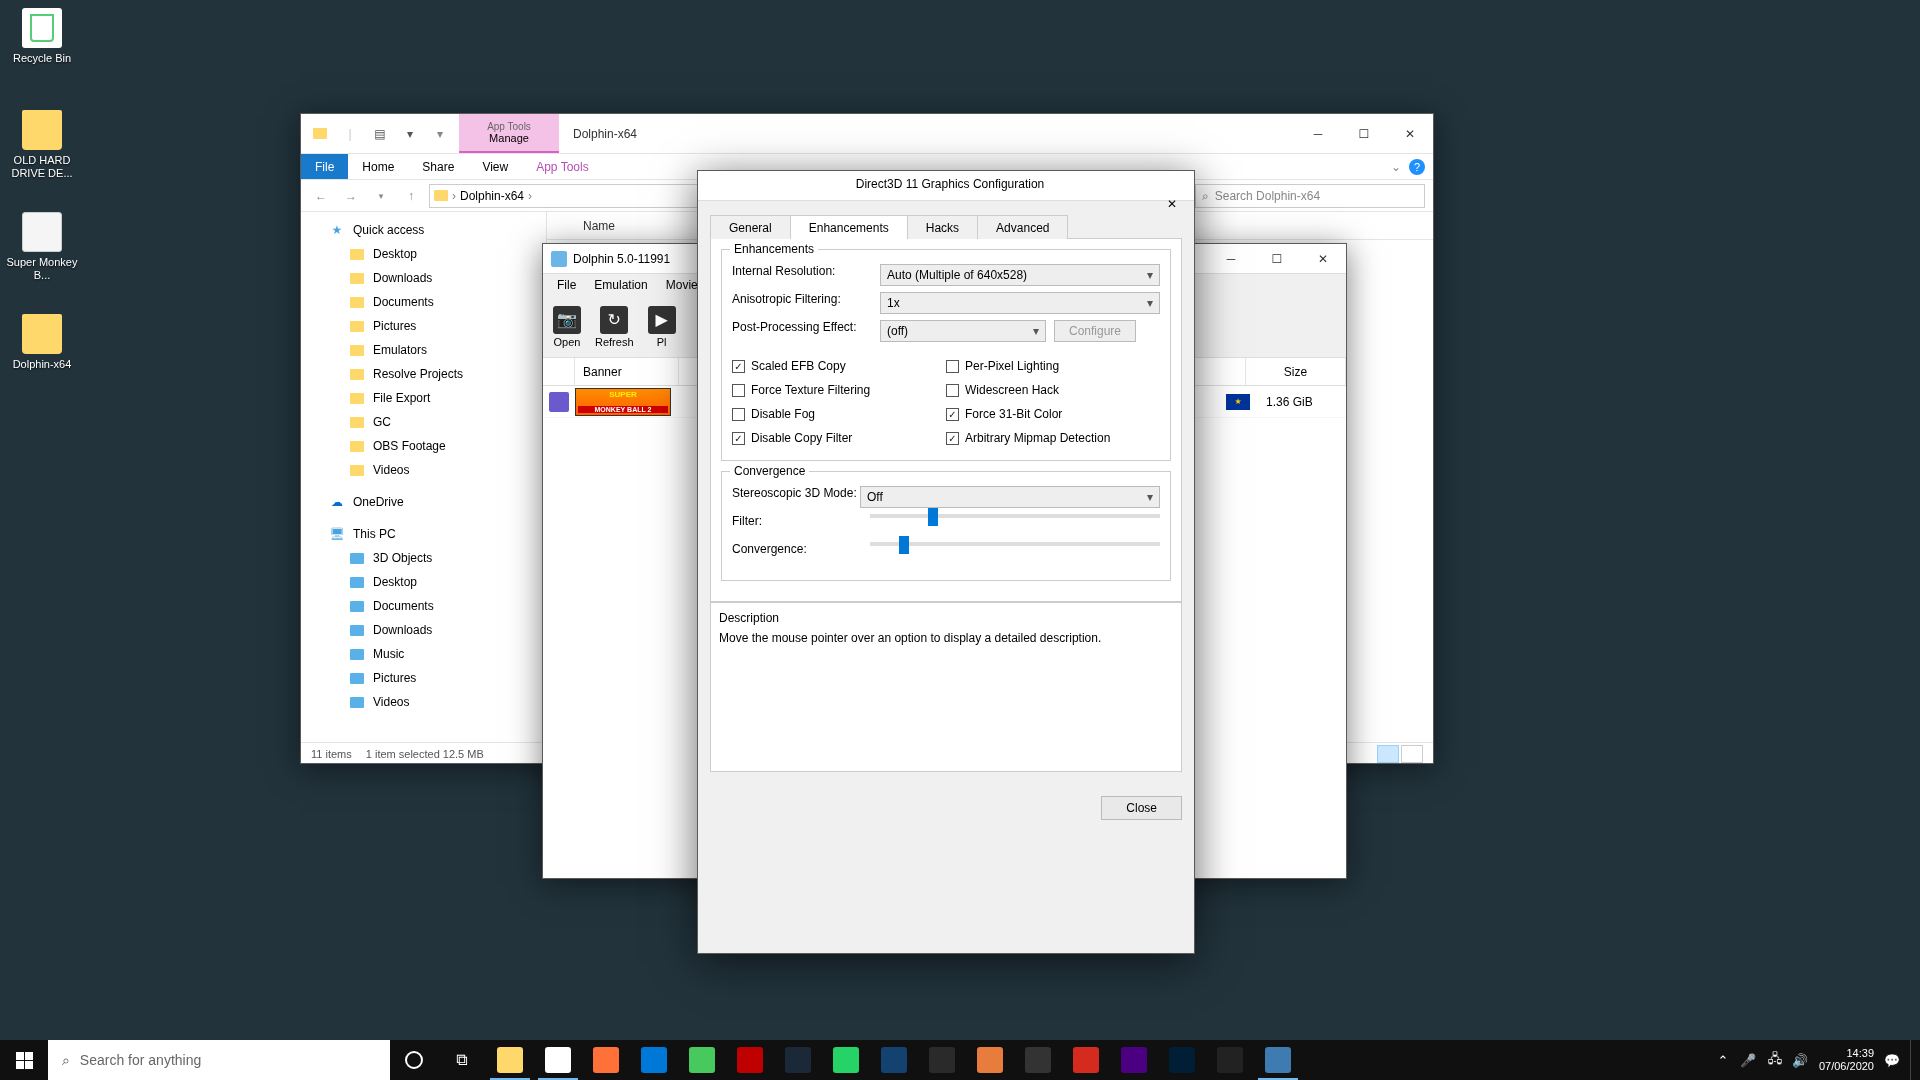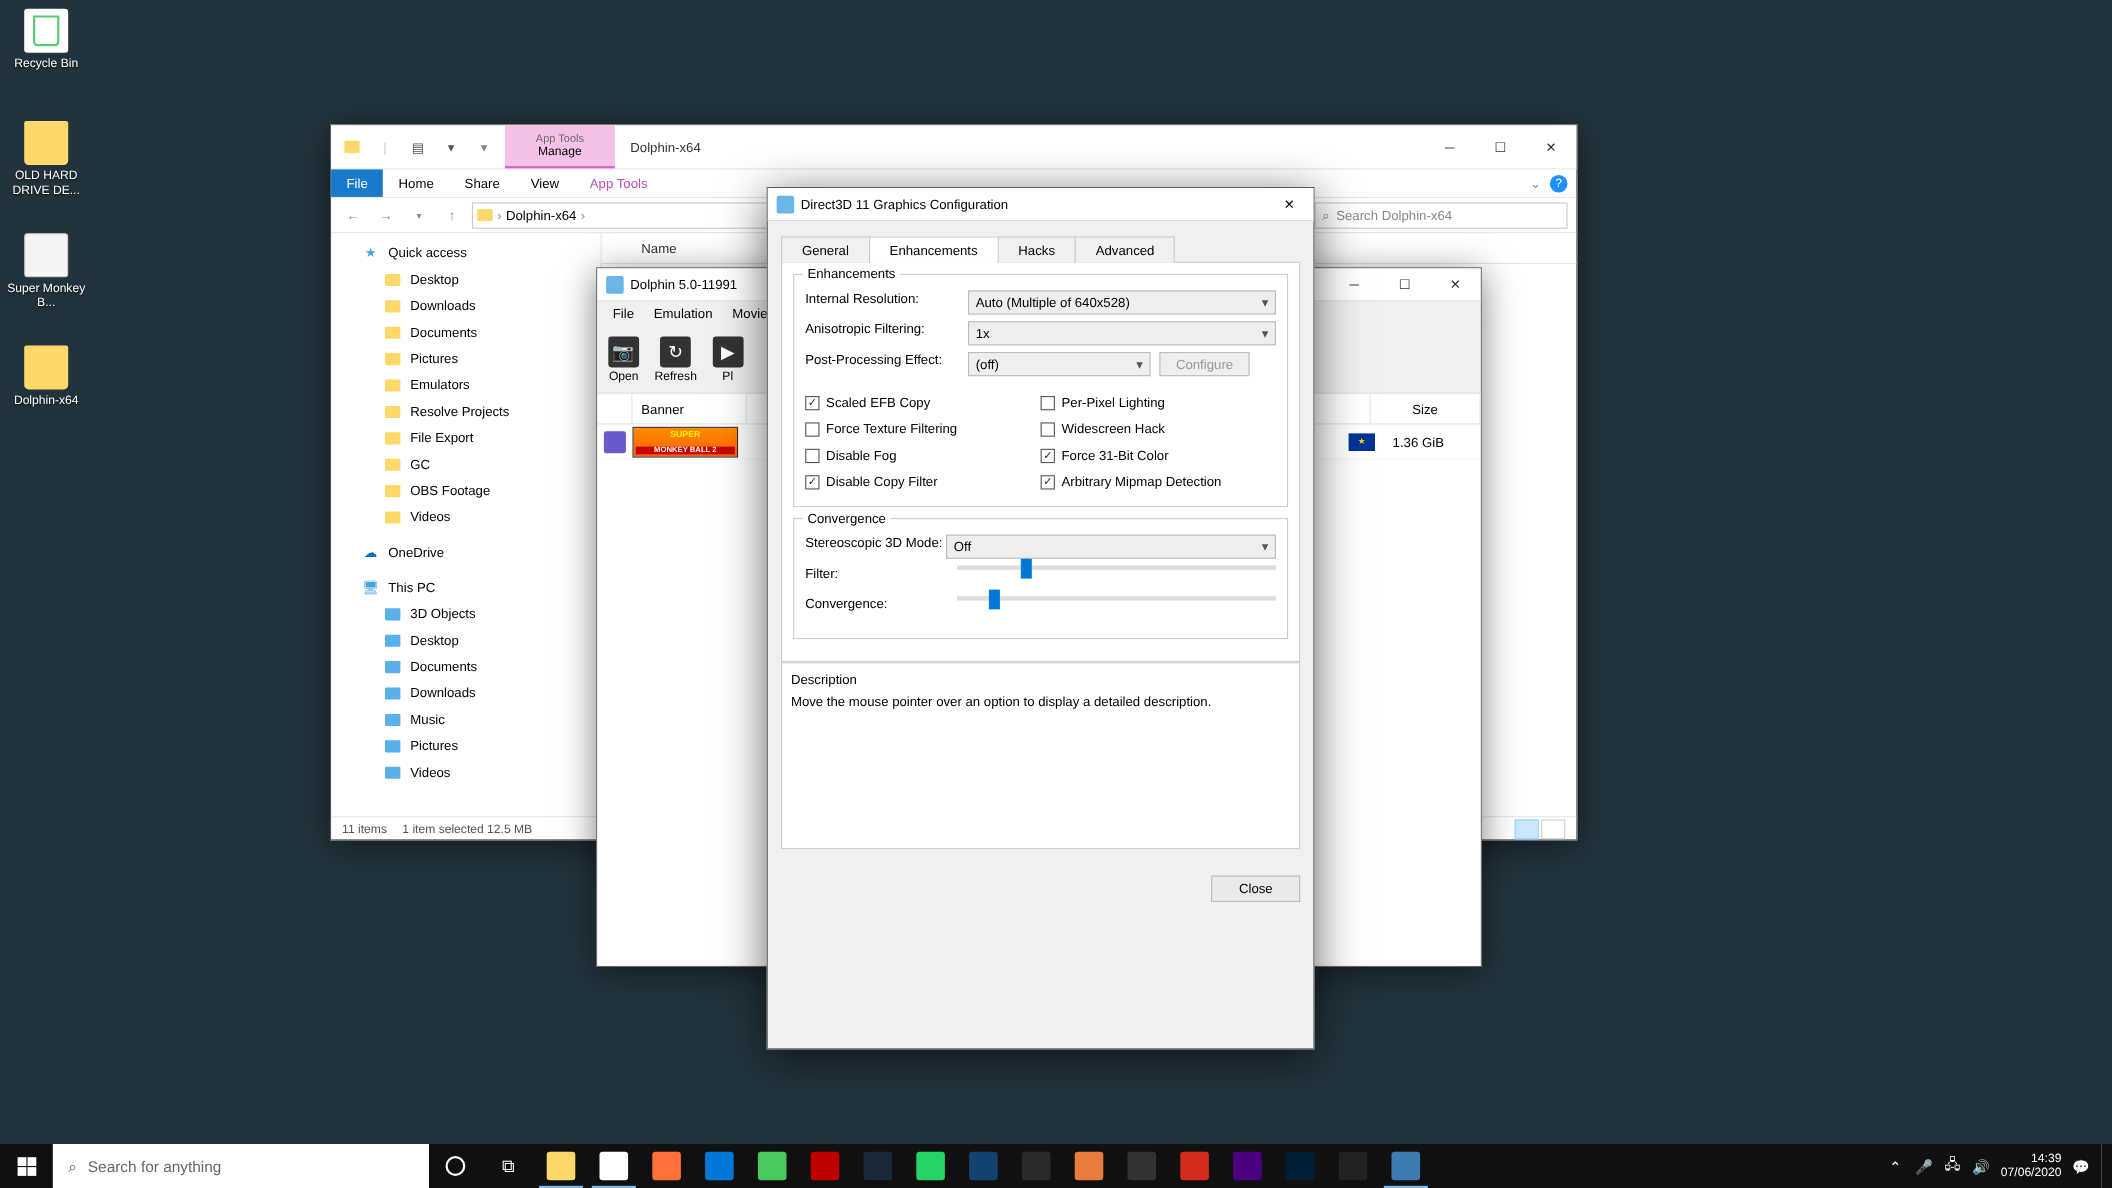--- a/index.html
+++ b/index.html
@@ -71,21 +71,21 @@
 .dol-row { height: 32px; background: #fff; display: flex; align-items: center; font-size: 12px; border-bottom: 1px solid #f5f5f5; }
 .plat-ico { width: 20px; height: 20px; background: #6a5acd; border-radius: 2px; margin: 0 6px; }
 .banner-pic { width: 96px; height: 28px; background: linear-gradient(#ff8c00, #ff6000); border: 1px solid #333; margin-right: 8px; position: relative; }
 .banner-pic::before { content: 'SUPER'; position: absolute; top: 1px; left: 6px; right: 6px; font-size: 8px; font-weight: bold; color: #fff200; text-align: center; }
 .banner-pic::after { content: 'MONKEY BALL 2'; position: absolute; bottom: 2px; left: 2px; right: 2px; font-size: 7px; font-weight: bold; color: #fff; background: #c00; text-align: center; }
 .flag-eu { width: 24px; height: 16px; background: #003399; position: relative; }
 .flag-eu::after { content: '★'; position: absolute; inset: 0; display: flex; align-items: center; justify-content: center; color: #ffcc00; font-size: 8px; }
 
 
 .gfx { position: absolute; left: 697px; top: 170px; width: 498px; height: 784px; background: #f0f0f0; border: 1px solid #5a5a5a; box-shadow: 0 8px 40px rgba(0,0,0,.6); z-index: 10; }
-.gfx-title { height: 30px; background: #fff; display: flex; align-items: center; padding-left: 8px; gap: 6px; border-bottom: 1px solid #ddd; }
+.gfx-title { height: 30px; background: #fff; display: flex; align-items: center; padding-left: 8px; gap: 6px; border-bottom: 1px solid #ddd; flex-direction: column; }
 .gfx-close { width: 44px; height: 100%; display: flex; align-items: center; justify-content: center; margin-left: auto; }
 .gfx-body { padding: 14px 12px; }
 .gfx-tabs { display: flex; height: 24px; }
 .gtab { padding: 0 18px; border: 1px solid #ccc; border-bottom: none; background: #f0f0f0; display: flex; align-items: center; font-size: 12px; margin-right: -1px; }
 .gtab.active { background: #fff; position: relative; z-index: 2; }
 .gfx-panel { border: 1px solid #ccc; background: #fff; padding: 10px; margin-top: -1px; }
 .gbox { border: 1px solid #ccc; margin-bottom: 10px; position: relative; padding: 14px 10px 10px; }
 .gbox-title { position: absolute; top: -8px; left: 8px; background: #fff; padding: 0 4px; font-size: 12px; }
 .grow { display: flex; height: 28px; font-size: 12px; }
 .grow label { width: 148px; }

